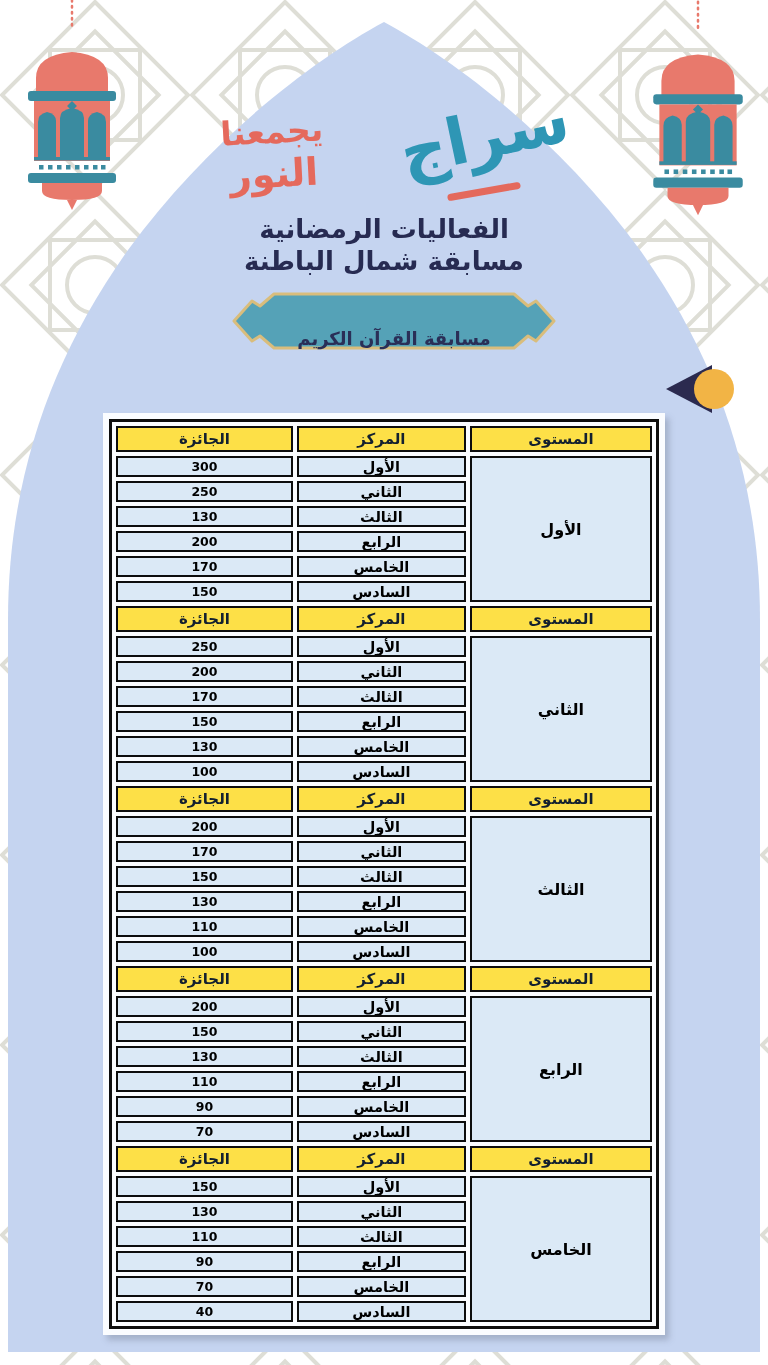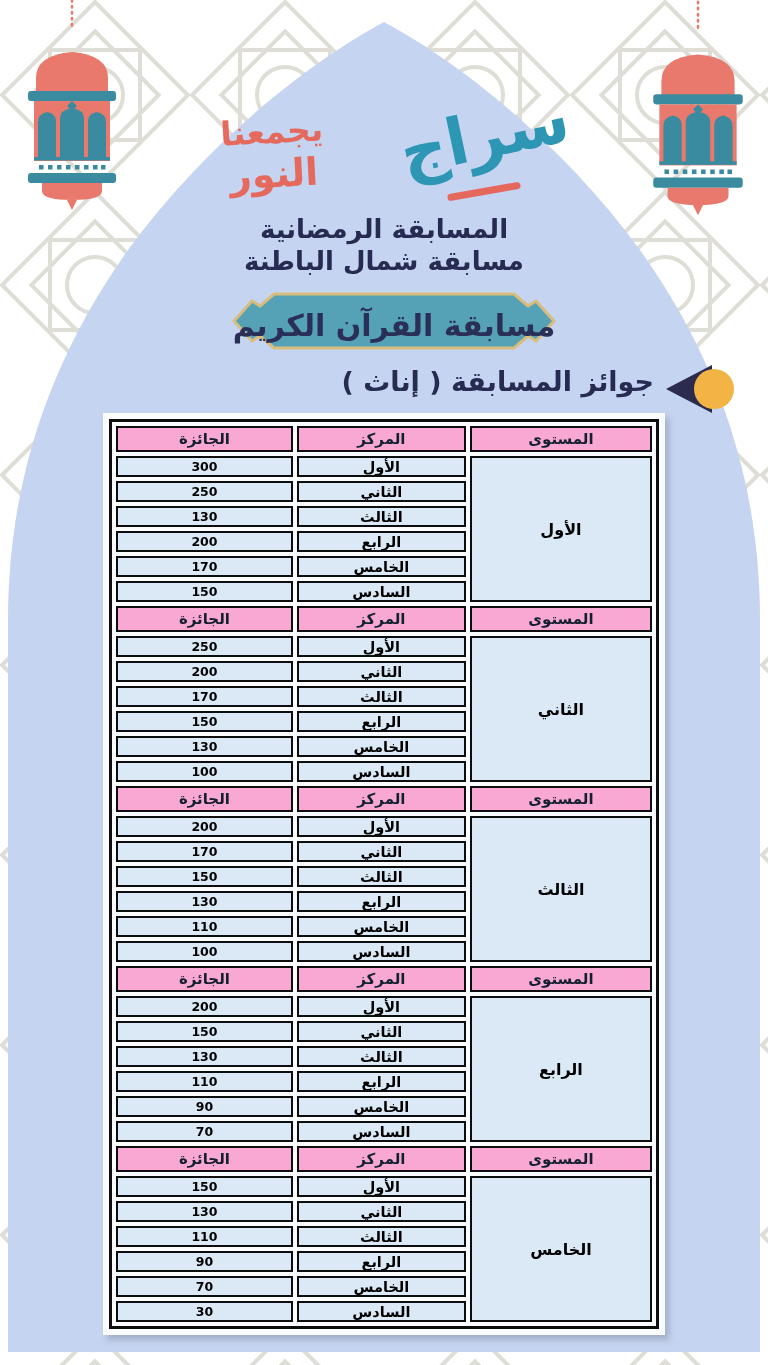--- a/index.html
+++ b/index.html
@@ -26,23 +26,23 @@
   .tagline .t2{display:block;font-size:38px;}
   
   .main-title{
     position:absolute;left:0;top:213px;width:768px;text-align:center;
     color:#272b52;font-weight:bold;font-size:26px;line-height:32px;
   }
   
   .badge{position:absolute;left:228px;top:285px;width:332px;height:72px;}
   .badge svg{position:absolute;left:0;top:0;}
   .badge .badge-text{
-    position:absolute;left:0;top:4px;width:100%;height:100%;
+    position:absolute;left:0;top:17px;width:100%;height:100%;
     display:flex;align-items:center;justify-content:center;
-    color:#2a2f57;font-size:30px;font-weight:bold;
+    color:#2a2f57;font-size:18px;font-weight:bold;
   }
   
   .section-heading{
     position:absolute;top:366px;right:114px;
     color:#272b52;font-size:27px;font-weight:bold;white-space:nowrap;
   }
   .arrow-bullet{position:absolute;left:666px;top:364px;width:72px;height:50px;}
   
   .table-wrap{
     position:absolute;left:103px;top:413px;width:562px;
@@ -51,21 +51,21 @@
   }
   table.prizes{
     width:100%;border-collapse:separate;border-spacing:4px;
     border:3px solid #0d0d0d;background:#fafcff;table-layout:fixed;
   }
   table.prizes th,table.prizes td{
     border:2px solid #0d0d0d;text-align:center;vertical-align:middle;
     padding:0;overflow:hidden;
   }
   table.prizes th{
-    background:#f9a8d4;color:#13202f;font-size:15px;font-weight:bold;height:22px;
+    background:#fde047;color:#13202f;font-size:15px;font-weight:bold;height:22px;
   }
   table.prizes td{background:#dbe9f6;color:#000;height:17px;}
   td.level-cell{font-size:16px;font-weight:bold;}
   td.place-cell{font-size:14.5px;font-weight:bold;}
   td.prize-cell{font-size:12.5px;font-weight:bold;margin-left:12px;}
   col.c-level{width:34.5%;}
   col.c-place{width:32%;}
   col.c-prize{width:33.5%;}
 </style>
 </head>
@@ -124,32 +124,31 @@
   </svg>
 
   <div class="siraj-logo" dir="rtl">سراج</div>
   <div class="logo-underline"></div>
   <div class="tagline" dir="rtl">
     <span class="t1">يجمعنا</span>
     <span class="t2">النور</span>
   </div>
 
   <div class="main-title" dir="rtl">
-    <div>المسابقة الرمضانية</div>
+    <div>الفعاليات الرمضانية</div>
     <div>مسابقة شمال الباطنة</div>
   </div>
 
   <div class="badge">
     <svg width="332" height="72" viewBox="0 0 332 72">
       <path d="M 6,36 L 24,16 L 32,21 L 46,9 L 286,9 L 300,21 L 308,16 L 326,36 L 308,56 L 300,51 L 286,63 L 46,63 L 32,51 L 24,56 Z" fill="#55a2b7" stroke="#d9bd7c" stroke-width="3" stroke-linejoin="round"></path>
     </svg>
     <div class="badge-text" dir="rtl">مسابقة القرآن الكريم</div>
   </div>
 
-  <div class="section-heading" dir="rtl">جوائز المسابقة ( إناث )</div>
   <svg class="arrow-bullet" viewBox="0 0 72 50">
     <polygon points="0,25 46,1 46,49" fill="#2b2a4f"></polygon>
     <circle cx="48" cy="25" r="20" fill="#f2b445"></circle>
   </svg>
 
   <div class="table-wrap">
     <table class="prizes" dir="rtl">
       <colgroup>
         <col class="c-level">
           <col class="c-place">
@@ -297,19 +296,19 @@
           <tr>
             <td class="place-cell">الرابع</td>
             <td class="prize-cell">90</td>
           </tr>
           <tr>
             <td class="place-cell">الخامس</td>
             <td class="prize-cell">70</td>
           </tr>
           <tr>
             <td class="place-cell">السادس</td>
-            <td class="prize-cell">30</td>
+            <td class="prize-cell">40</td>
           </tr>
         </tbody>
     </table>
   </div>
 
 </div>
 
 </body></html>

